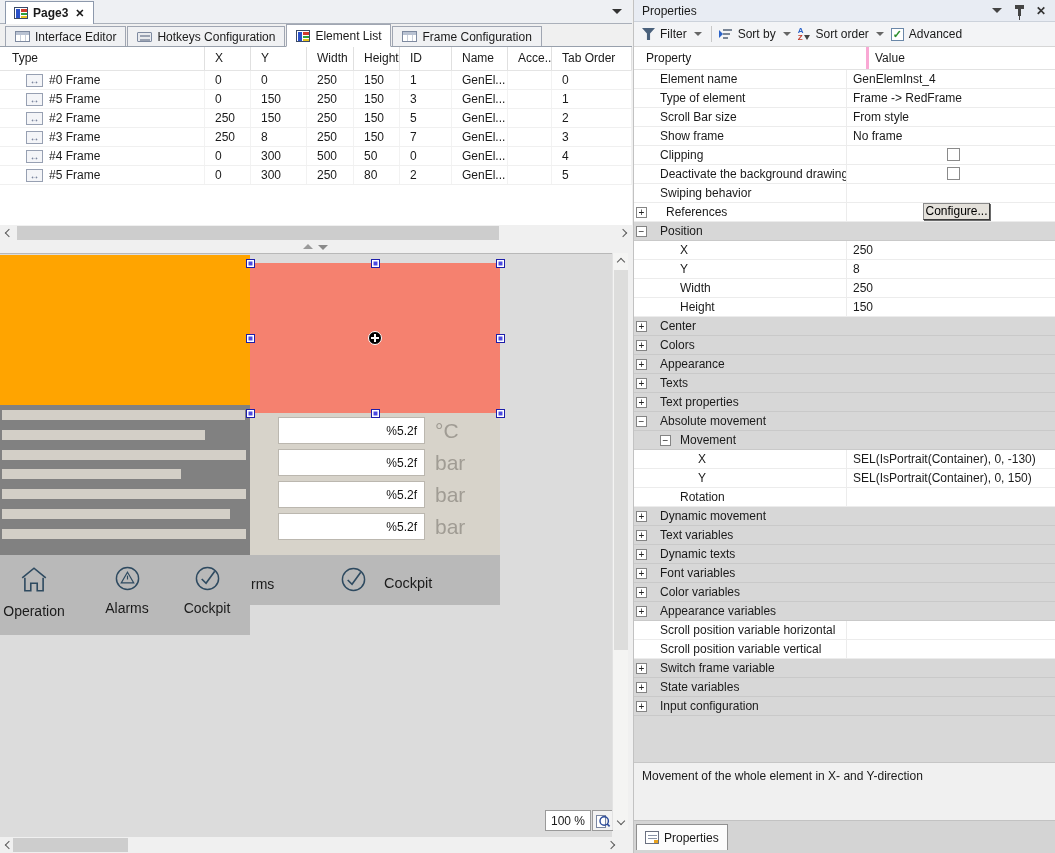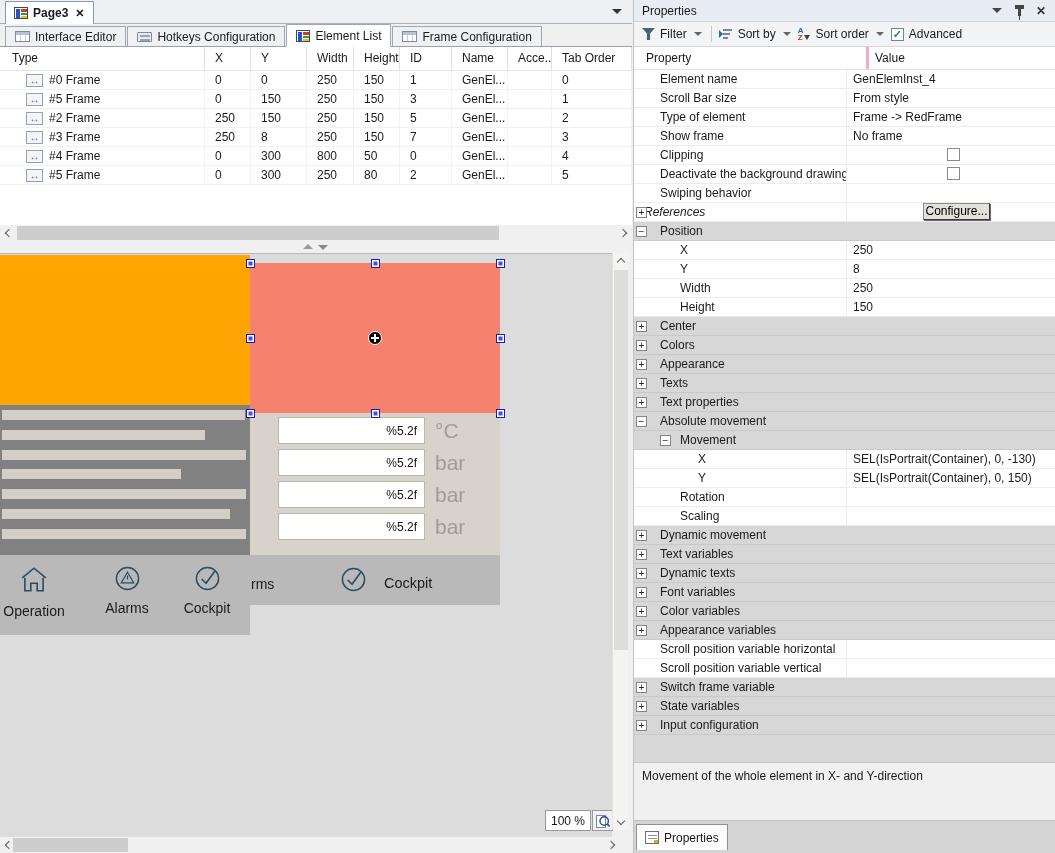--- a/index.html
+++ b/index.html
@@ -222,21 +222,21 @@
         <div class="et-c" style="width: 44px;"></div>
         <div class="et-c" style="width: 80px;">3</div>
       </div>
       <div class="et-row">
         <div class="et-c type-cell" style="width: 205px;">
           <span class="fr-ic">↔</span>
           <span>#4 Frame</span>
         </div>
         <div class="et-c" style="width: 46px;">0</div>
         <div class="et-c" style="width: 56px;">300</div>
-        <div class="et-c" style="width: 47px;">800</div>
+        <div class="et-c" style="width: 47px;">500</div>
         <div class="et-c" style="width: 46px;">50</div>
         <div class="et-c" style="width: 52px;">0</div>
         <div class="et-c" style="width: 56px;">GenEl...</div>
         <div class="et-c" style="width: 44px;"></div>
         <div class="et-c" style="width: 80px;">4</div>
       </div>
       <div class="et-row">
         <div class="et-c type-cell" style="width: 205px;">
           <span class="fr-ic">↔</span>
           <span>#5 Frame</span>
@@ -400,26 +400,26 @@
     <span class="c1">Property</span>
     <span class="c2">Value</span>
   </div>
 
   <div class="prop-rows" id="prop-rows">
       <div class="prow">
         <span class="pl" style="padding-left: 26px;">Element name</span>
         <span class="pv">GenElemInst_4</span>
       </div>
       <div class="prow">
+        <span class="pl" style="padding-left: 26px;">Type of element</span>
+        <span class="pv">Frame -&gt; RedFrame</span>
+      </div>
+      <div class="prow">
         <span class="pl" style="padding-left: 26px;">Scroll Bar size</span>
         <span class="pv">From style</span>
-      </div>
-      <div class="prow">
-        <span class="pl" style="padding-left: 26px;">Type of element</span>
-        <span class="pv">Frame -&gt; RedFrame</span>
       </div>
       <div class="prow">
         <span class="pl" style="padding-left: 26px;">Show frame</span>
         <span class="pv">No frame</span>
       </div>
       <div class="prow">
         <span class="pl" style="padding-left: 26px;">Clipping</span>
         <span class="pv">
           <span class="pcheck"></span>
         </span>
@@ -428,21 +428,21 @@
         <span class="pl" style="padding-left: 26px;">Deactivate the background drawing</span>
         <span class="pv">
           <span class="pcheck"></span>
         </span>
       </div>
       <div class="prow">
         <span class="pl" style="padding-left: 26px;">Swiping behavior</span>
       </div>
       <div class="prow">
         <span class="expander" style="left: 2px;">+</span>
-        <span class="pl" style="padding-left: 10px; font-style: italic;">References</span>
+        <span class="pl" style="padding-left: 32px;">References</span>
         <span class="pv">
           <button class="cfg-btn">Configure...</button>
         </span>
       </div>
       <div class="prow group">
         <span class="expander" style="left: 2px;">−</span>
         <span class="pl" style="padding-left: 26px;">Position</span>
       </div>
       <div class="prow">
         <span class="pl" style="padding-left: 46px;">X</span>
@@ -491,24 +491,20 @@
       <div class="prow">
         <span class="pl" style="padding-left: 64px;">X</span>
         <span class="pv">SEL(IsPortrait(Container), 0, -130)</span>
       </div>
       <div class="prow">
         <span class="pl" style="padding-left: 64px;">Y</span>
         <span class="pv">SEL(IsPortrait(Container), 0, 150)</span>
       </div>
       <div class="prow">
         <span class="pl" style="padding-left: 46px;">Rotation</span>
-        <span class="pv"></span>
-      </div>
-      <div class="prow">
-        <span class="pl" style="padding-left: 46px;">Scaling</span>
         <span class="pv"></span>
       </div>
       <div class="prow group">
         <span class="expander" style="left: 2px;">+</span>
         <span class="pl" style="padding-left: 26px;">Dynamic movement</span>
       </div>
       <div class="prow group">
         <span class="expander" style="left: 2px;">+</span>
         <span class="pl" style="padding-left: 26px;">Text variables</span>
       </div>

